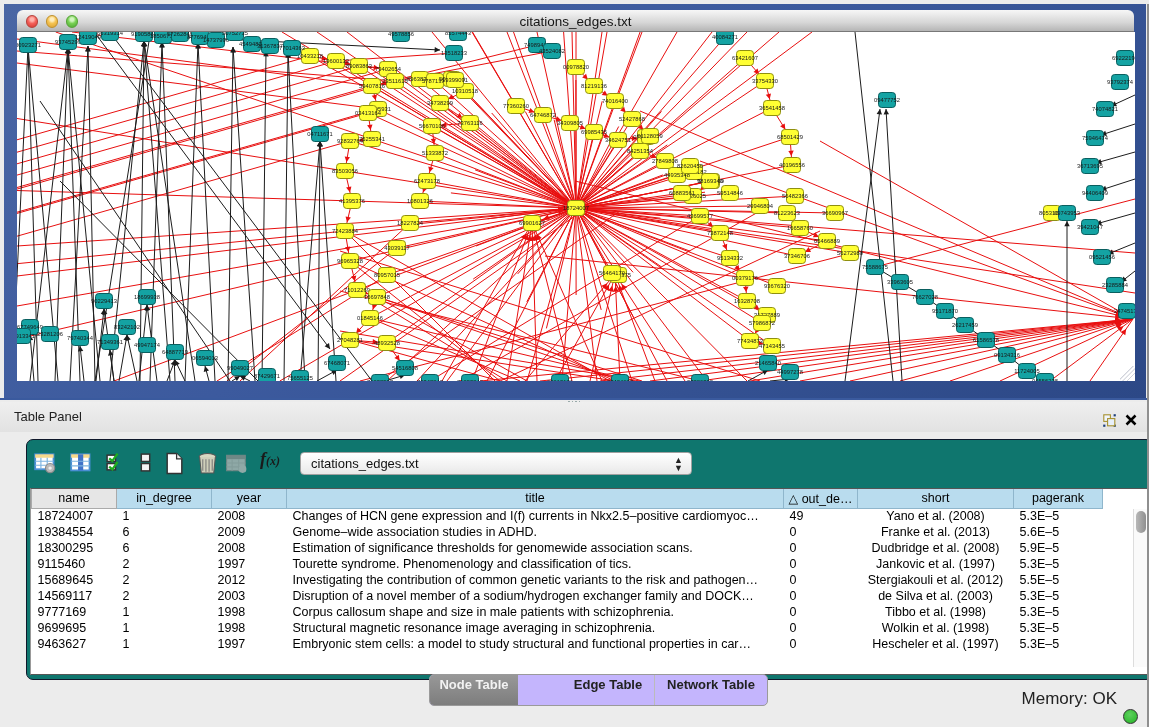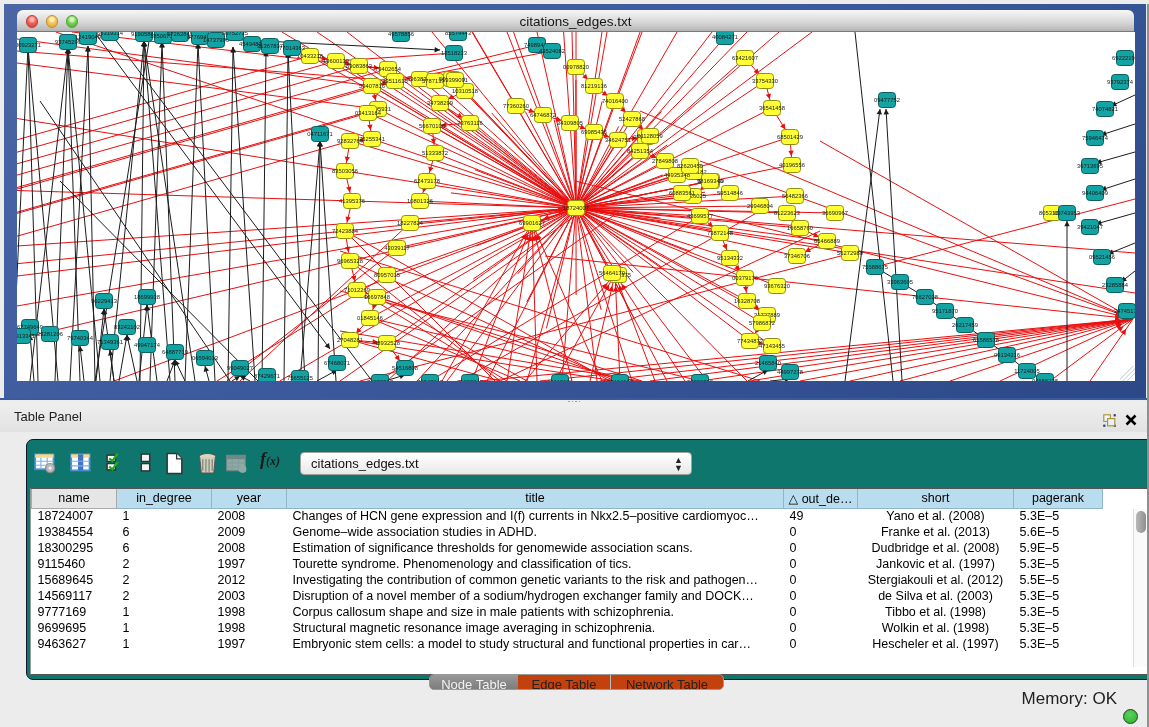--- a/index.html
+++ b/index.html
@@ -25,24 +25,24 @@
 #tablewrap{position:absolute;left:3px;top:48px;width:1119px;height:187px;background:#fff;border:1px solid #555;border-left:1px solid #999;overflow:hidden;}
 table{border-collapse:collapse;table-layout:fixed;width:1072px;font-size:12.5px;color:#000;}
 th{background:#b9dcee;border:1px solid #8fb6cc;border-top:none;font-weight:normal;height:19px;font-size:12.5px;padding:0;text-align:center;}
 th.c0{background:#e6e6e6;border-color:#aaa;}
 td{height:16px;padding:0 0 0 6px;white-space:nowrap;overflow:hidden;border:none;}
 col.c0{width:85px}col.c1{width:95px}col.c2{width:75px}col.c3{width:497px}col.c4{width:74px}col.c5{width:156px}col.c6{width:89px}
 td.c5{text-align:center;padding:0}
 #vscroll{position:absolute;right:1px;top:20px;width:14px;height:158px;background:#fafafa;border-left:1px solid #ddd;}
 #vthumb{position:absolute;left:1.5px;top:2px;width:10px;height:22px;border-radius:5px;background:linear-gradient(90deg,#b8b8b8,#8f8f8f);}
 
-#tabs{position:absolute;left:429px;top:274px;height:16px;display:flex;font-size:13px;border:1px solid #9a9a9a;border-radius:5px;overflow:hidden;background:#c2410c;}
+#tabs{position:absolute;left:429px;top:274px;height:32px;display:flex;font-size:13px;border:1px solid #9a9a9a;border-radius:5px;overflow:hidden;background:#c4b5fd;font-weight:bold;}
 #tabs div{line-height:19px;text-align:center;color:#222;}
 #tabs .sel{background:linear-gradient(#989898,#7d7d7d);color:#f2f2f2;width:88px;}
-#tabs .mid{border-right:1px solid #bbb;width:93px;}
+#tabs .mid{border-right:1px solid #bbb;width:93px;margin-left:44px;}
 #tabs .last{width:112px;}
 
 #floatico{position:absolute;right:33px;top:12px;width:13px;height:13px;}
 #closeico{position:absolute;right:12px;top:12px;width:12px;height:12px;}
 #mem{position:absolute;right:32px;bottom:18px;font-size:17px;color:#222;}
 #memdot{position:absolute;right:11px;bottom:3px;width:15px;height:15px;border-radius:50%;background:radial-gradient(circle at 45% 35%,#5ed15e,#35bc35 70%,#28a228);border:1.5px solid #333;}
 #grip{position:absolute;right:0px;bottom:0px;width:15px;height:15px;background:linear-gradient(135deg,transparent 42%,#b9bdc9 44%,transparent 48%,transparent 56%,#b9bdc9 58%,transparent 62%,transparent 70%,#b9bdc9 72%,transparent 76%);}
 #rstrip{position:absolute;right:0;top:4px;width:2.5px;height:723px;background:#8f8f8f;z-index:50;}
 </style></head><body>
 <div id="rstrip"></div>

